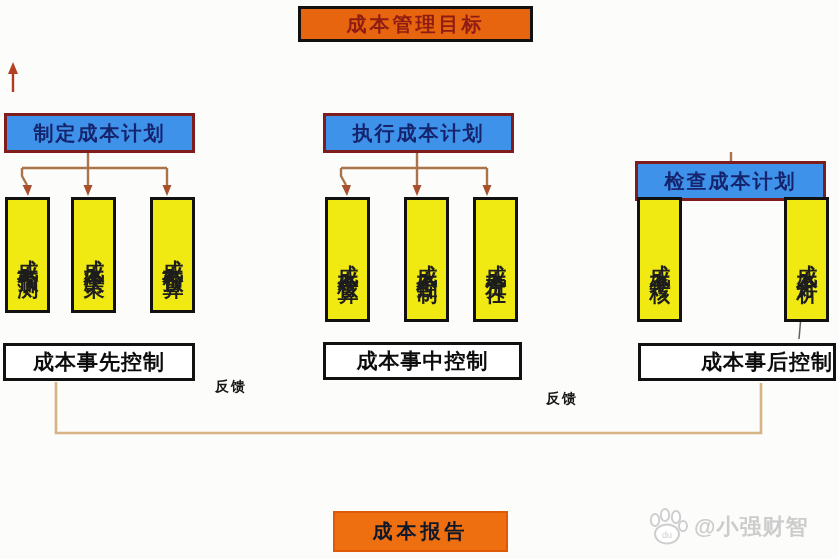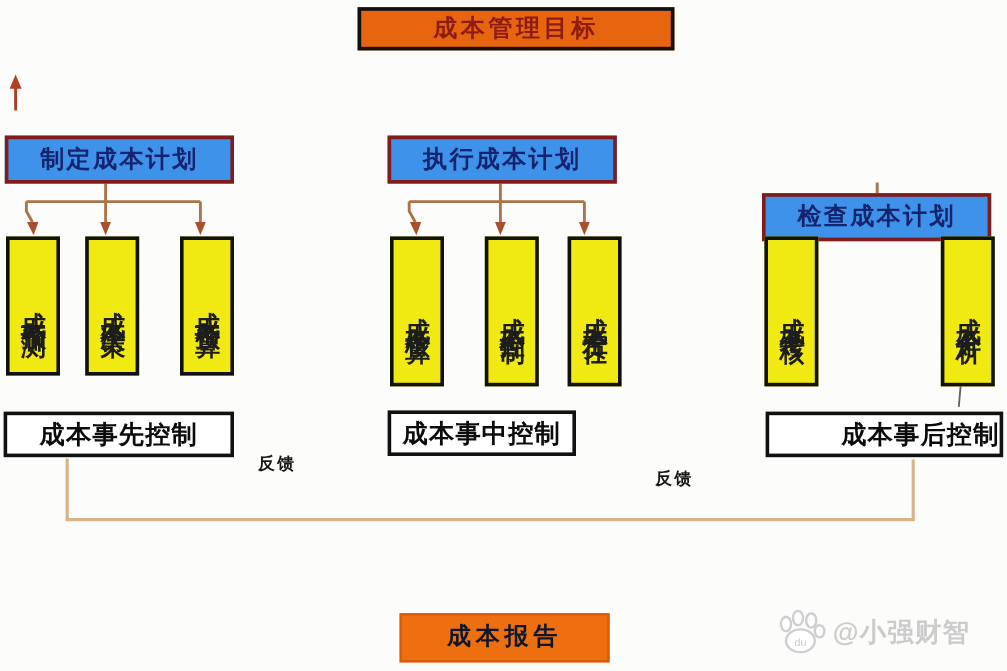--- a/index.html
+++ b/index.html
@@ -1,38 +1,38 @@
 <!DOCTYPE html>
 <html><head>
 <meta charset="utf-8">
 <style>
   html,body{margin:0;padding:0;}
   body{background:#ffffff;font-family:"Liberation Serif","DejaVu Serif",serif;}
   .canvas{position:relative;width:839px;height:559px;background:#fcfcfa;overflow:hidden;}
   .wires{position:absolute;left:0;top:0;width:839px;height:559px;}
   .box{position:absolute;box-sizing:border-box;text-align:center;font-weight:bold;}
   
-  .title-box{left:298px;top:6px;width:264px;height:36px;background:#e8650f;border:3px solid #111;
+  .title-box{left:298px;top:6px;width:235px;height:36px;background:#e8650f;border:3px solid #111;
     color:#8e1c12;font-size:20px;letter-spacing:3px;line-height:30px;}
   
   .hdr{top:113px;width:191px;height:40px;background:#3e92ea;border:3px solid #7f1d1d;
     color:#16246e;font-size:20px;letter-spacing:2px;line-height:34px;}
   .hdr-1{left:4px;} .hdr-2{left:323px;} .hdr-3{left:635px;margin-top:48px;}
   
   .stage{top:197px;width:45px;background:#f0ea12;border:3px solid #111;color:#1d1d1d;
     font-size:21px;writing-mode:vertical-rl;text-orientation:upright;text-align:center;
     line-height:39px;letter-spacing:6px;}
   .h-sm{height:116px;} .h-lg{height:125px;}
   .s11{left:5px;} .s12{left:71px;} .s13{left:150px;}
   .s21{left:325px;} .s22{left:404px;} .s23{left:473px;}
   .s31{left:637px;} .s32{left:784px;}
   
   .ctl{top:343px;height:38px;background:#ffffff;border:3px solid #111;color:#0c0c0c;
     font-size:21px;letter-spacing:1px;line-height:32px;}
-  .ctl-1{left:3px;width:192px;} .ctl-2{left:323px;width:157px;top:342px;} .ctl-3{left:638px;width:198px;text-align:right;}
+  .ctl-1{left:3px;width:192px;} .ctl-2{left:323px;width:199px;top:342px;} .ctl-3{left:638px;width:198px;text-align:right;}
   
   .fb{position:absolute;color:#161616;font-size:14px;font-weight:600;letter-spacing:2px;}
   .fb-1{left:215px;top:378px;} .fb-2{left:546px;top:390px;}
   
   .report-box{left:333px;top:511px;width:175px;height:41px;background:#ee6f10;border:2px solid #df5a07;
     color:#0f172a;font-size:20px;letter-spacing:4px;line-height:37px;}
   
   .wm{position:absolute;left:646px;top:508px;display:flex;align-items:center;gap:4px;}
   .wm-text{color:#cccccc;font-size:22px;font-weight:600;letter-spacing:1px;
     font-family:"Liberation Sans","DejaVu Sans",sans-serif;}

